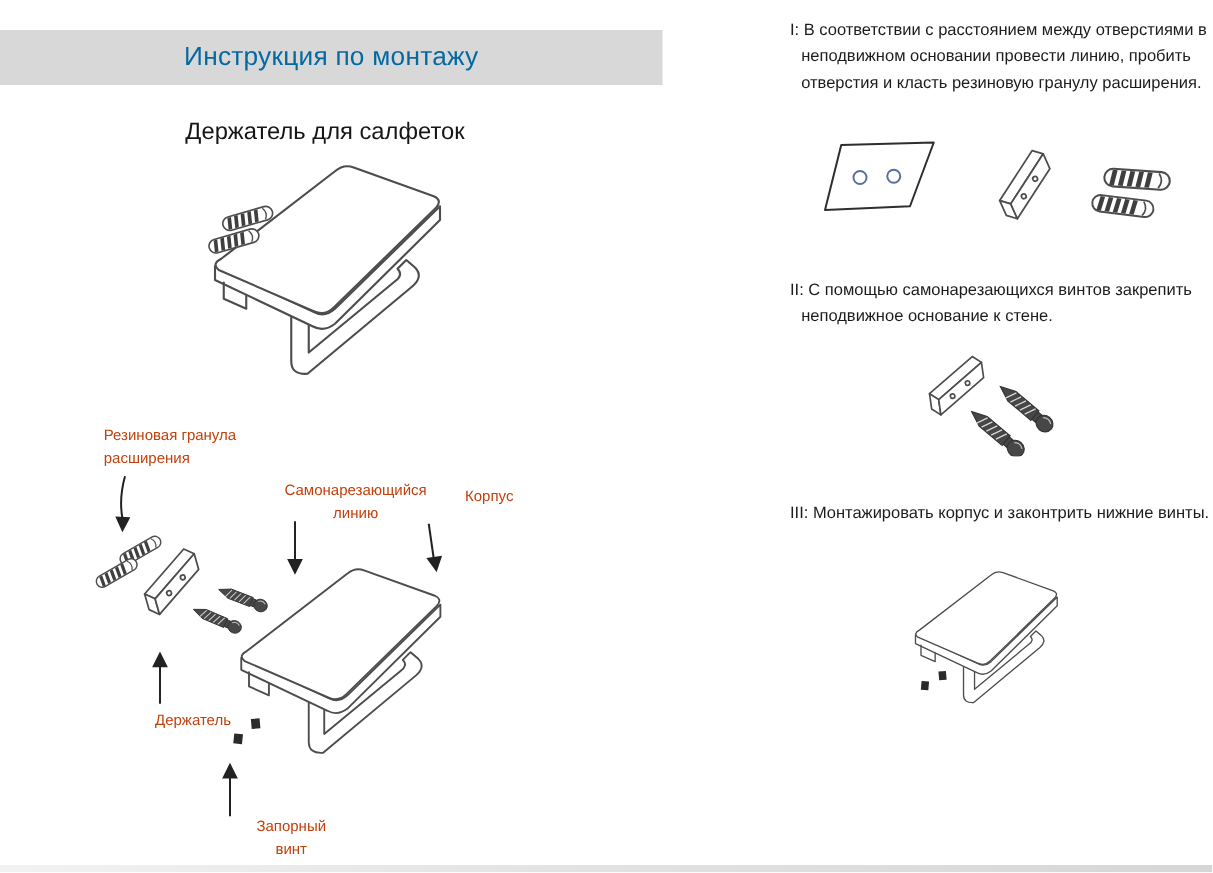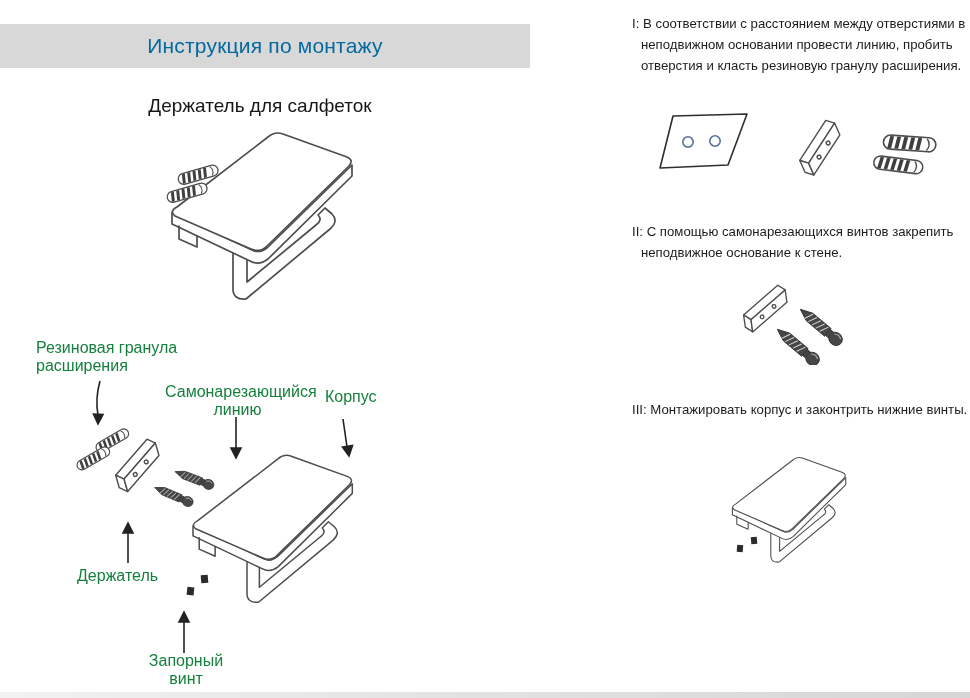--- a/index.html
+++ b/index.html
@@ -11,21 +11,21 @@
     position:absolute;left:0;top:4;width:530px;height:44px;background:#d8d8d8;
     display:flex;align-items:center;justify-content:center;
     font-size:21px;letter-spacing:.2px;color:#0369a1;margin-top:24px;
   }
   .subtitle{
     position:absolute;left:0;top:63px;width:520px;text-align:center;
     font-size:19px;color:#161616;margin-top:32px;
   }
   .abs{position:absolute;}
   .part-label{
-    position:absolute;font-size:16px;line-height:18px;color:#15803d;white-space:pre-line;
+    position:absolute;font-size:12px;line-height:18px;color:#c2410c;white-space:pre-line;margin-left:47px;
   }
   .centered{text-align:center;}
   .step-text{
     position:absolute;font-size:13.2px;line-height:21px;color:#1c1c1c;white-space:pre-line;
     padding-left:9px;text-indent:-9px;
   }
   .bottom-strip{
     position:absolute;left:0;bottom:0;width:970px;height:6px;
     background:linear-gradient(90deg,#f0f0f0 0%,#dedede 45%,#cfcfcf 100%);
     opacity:.85;

